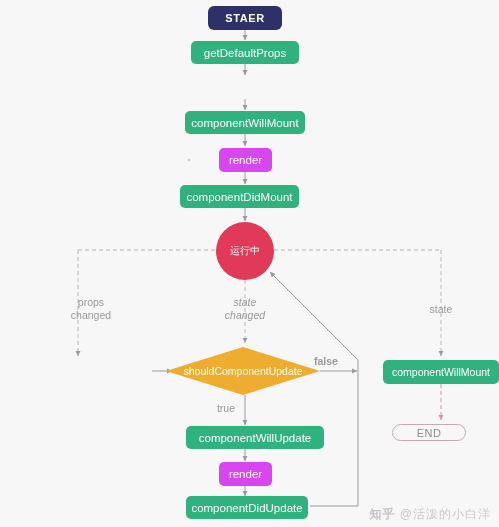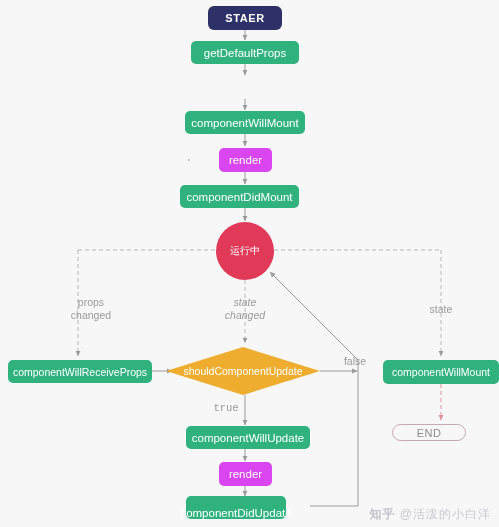--- a/index.html
+++ b/index.html
@@ -214,56 +214,53 @@
 
   <div class="edge-label" style="left:214px; top:296px; width:62px;font-style:italic;">
     <div>state</div>
     <div>changed</div>
   </div>
 
   <div class="edge-label" style="left:411px; top:303px; width:60px;">
     <div>state</div>
   </div>
 
-  <div class="node n-green" style="left:8px; top:360px; width:144px; height:23px; font-size:10.5px;">
-    <span>componentWillReceiveProps</span>
-  </div>
 
   <div class="diamond-wrap" style="left:166px; top:347px; width:154px; height:48px;">
     <svg class="diamond-shape" viewBox="0 0 154 48" xmlns="http://www.w3.org/2000/svg">
       <polygon points="77,0 154,24 77,48 0,24" fill="#eead2e"></polygon>
     </svg>
     <div class="diamond-label">shouldComponentUpdate</div>
   </div>
 
-  <div class="edge-label" style="left:338px; top:355px; width:34px;">
+  <div class="edge-label" style="left:309px; top:355px; width:34px;font-weight:bold;">
     <div>false</div>
   </div>
 
-  <div class="edge-label" style="left:211px; top:402px; width:30px;font-family:Liberation Mono, monospace;">
+  <div class="edge-label" style="left:211px; top:402px; width:30px;">
     <div>true</div>
   </div>
 
   <div class="node n-green" style="left:383px; top:360px; width:116px; height:24px; font-size:10.5px; border-radius:5px;">
     <span>componentWillMount</span>
   </div>
 
   <div class="node n-end" style="left:392px; top:424px; width:74px; height:17px;">
     <span>END</span>
   </div>
 
-  <div class="node n-green" style="left:186px; top:426px; width:124px; height:23px;">
+  <div class="node n-green" style="left:186px; top:426px; width:138px; height:23px;">
     <span>componentWillUpdate</span>
   </div>
 
   <div class="node n-red" style="left:219px; top:462px; width:53px; height:24px;">
     <span>render</span>
   </div>
 
-  <div class="node n-green" style="left:186px; top:496px; width:100px; height:23px;align-items:flex-end;">
+  <div class="node n-green" style="left:186px; top:496px; width:122px; height:23px;">
     <span>componentDidUpdate</span>
   </div>
 
   <div class="watermark">
     <span class="wm-logo">知乎</span>
     <span>@活泼的小白洋</span>
   </div>
 
 </div>
 

